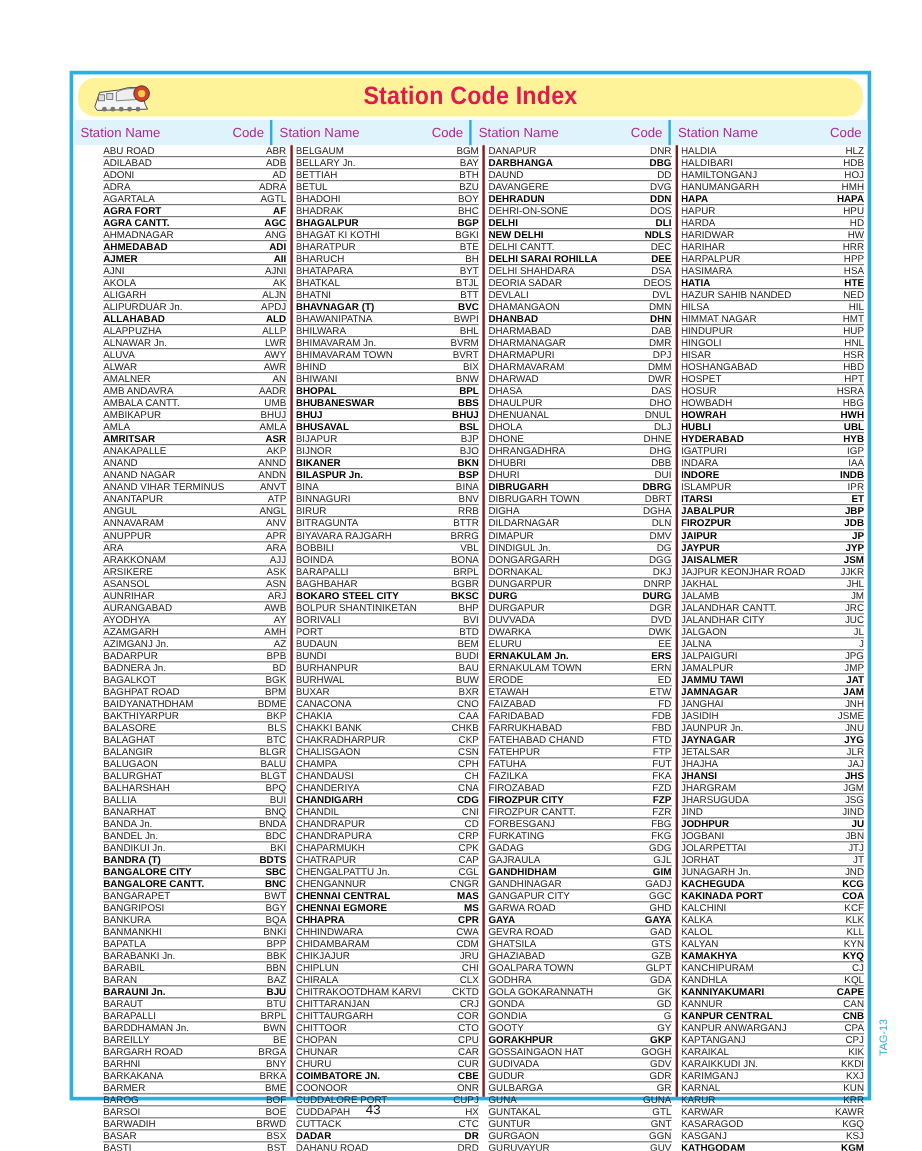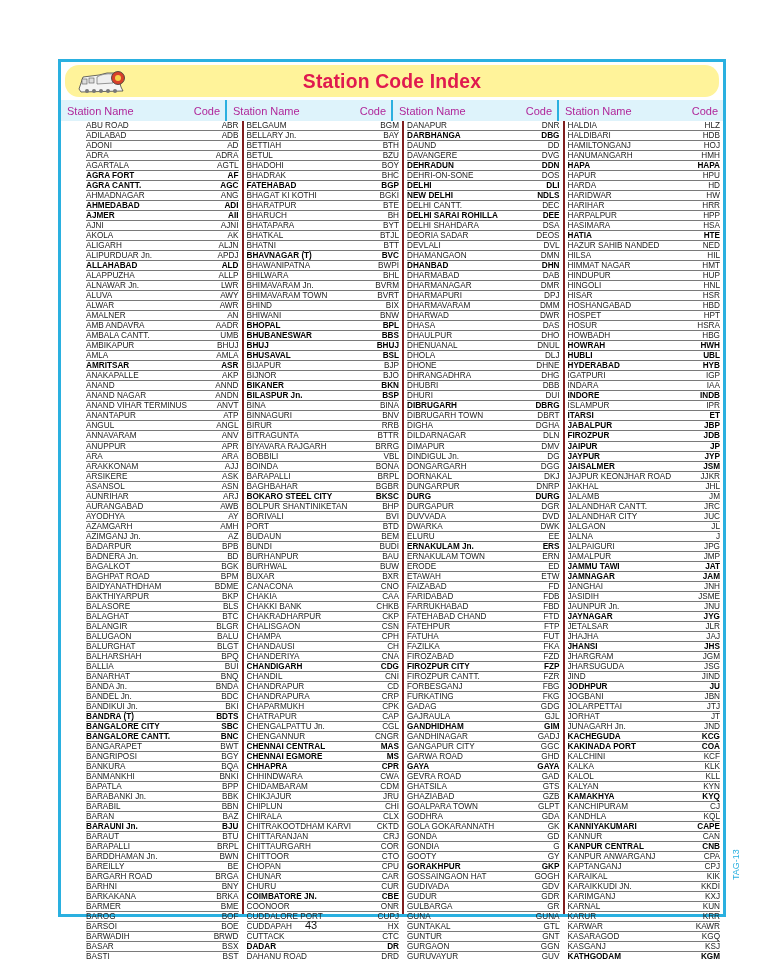--- a/index.html
+++ b/index.html
@@ -420,21 +420,21 @@
         </div>
         <div class="row">
           <span>BHADOHI</span>
           <span>BOY</span>
         </div>
         <div class="row">
           <span>BHADRAK</span>
           <span>BHC</span>
         </div>
         <div class="row b">
-          <span>FATEHABAD</span>
+          <span>BHAGALPUR</span>
           <span>BGP</span>
         </div>
         <div class="row">
           <span>BHAGAT KI KOTHI</span>
           <span>BGKI</span>
         </div>
         <div class="row">
           <span>BHARATPUR</span>
           <span>BTE</span>
         </div>

